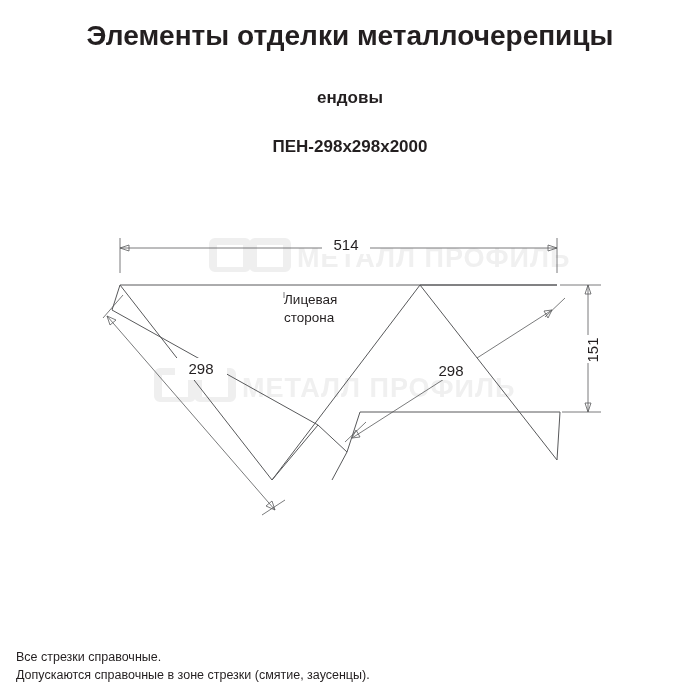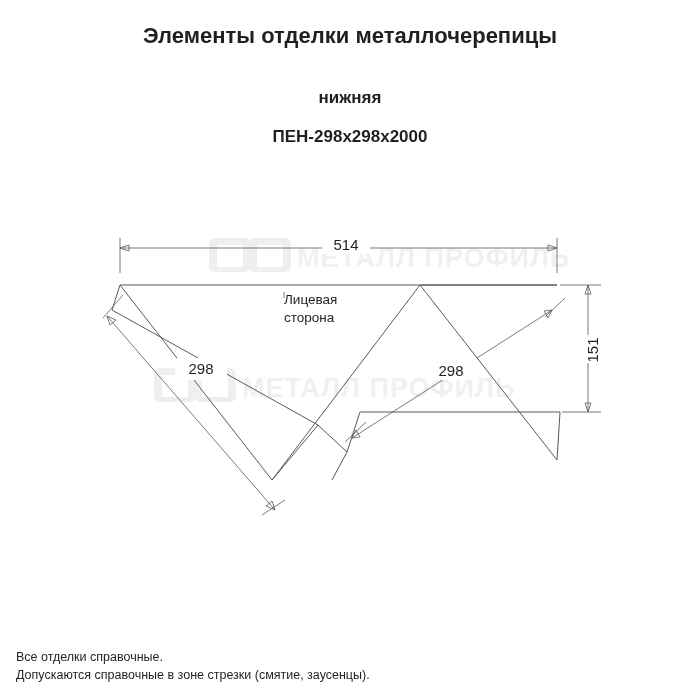--- a/index.html
+++ b/index.html
@@ -20,33 +20,33 @@
     inset: 0;
   }
   .header {
     position: absolute;
     top: 22px;
     left: 0;
     width: 700px;
     text-align: center;
   }
   .title-main {
-    font-size: 22px;
+    font-size: 28px;
     font-weight: bold;
     line-height: 28px;
     letter-spacing: 0px;
   }
   .title-sub {
     margin-top: 12px;
     font-size: 17px;
     font-weight: bold;
     line-height: 24px;
   }
   .title-code {
-    margin-top: 16px;
+    margin-top: 26px;
     font-size: 17px;
     font-weight: bold;
     line-height: 22px;
   }
   .drawing {
     position: absolute;
     top: 180px;
     left: 0;
     width: 616px;
     height: 420px;
@@ -99,21 +99,21 @@
 </style>
 </head>
 <body>
 
 <div class="page">
 
   <div class="header">
     <div class="title-main">Элементы отделки металлочерепицы</div>
     <div class="title-sub">
       <br>
-      <span>нижняя</span>
+      <span>ендовы</span>
     </div>
     <div class="title-code">ПЕН-298x298x2000</div>
   </div>
 
   <div class="drawing">
     <svg width="700" height="420" viewBox="0 0 700 420" xmlns="http://www.w3.org/2000/svg">
 
       <g opacity="1">
         <g transform="translate(205,45)">
           <g class="wm">
@@ -202,17 +202,17 @@
       <g>
         <path class="dim" d="M284,118 L284,112"></path>
         <text class="lbl" x="284" y="124">Лицевая</text>
         <text class="lbl" x="284" y="142">сторона</text>
       </g>
 
     </svg>
   </div>
 
   <div class="footer">
-    <div>Все отделки справочные.</div>
+    <div>Все стрезки справочные.</div>
     <div>Допускаются справочные в зоне стрезки (смятие, заусенцы).</div>
   </div>
 
 </div>
 
 </body></html>

